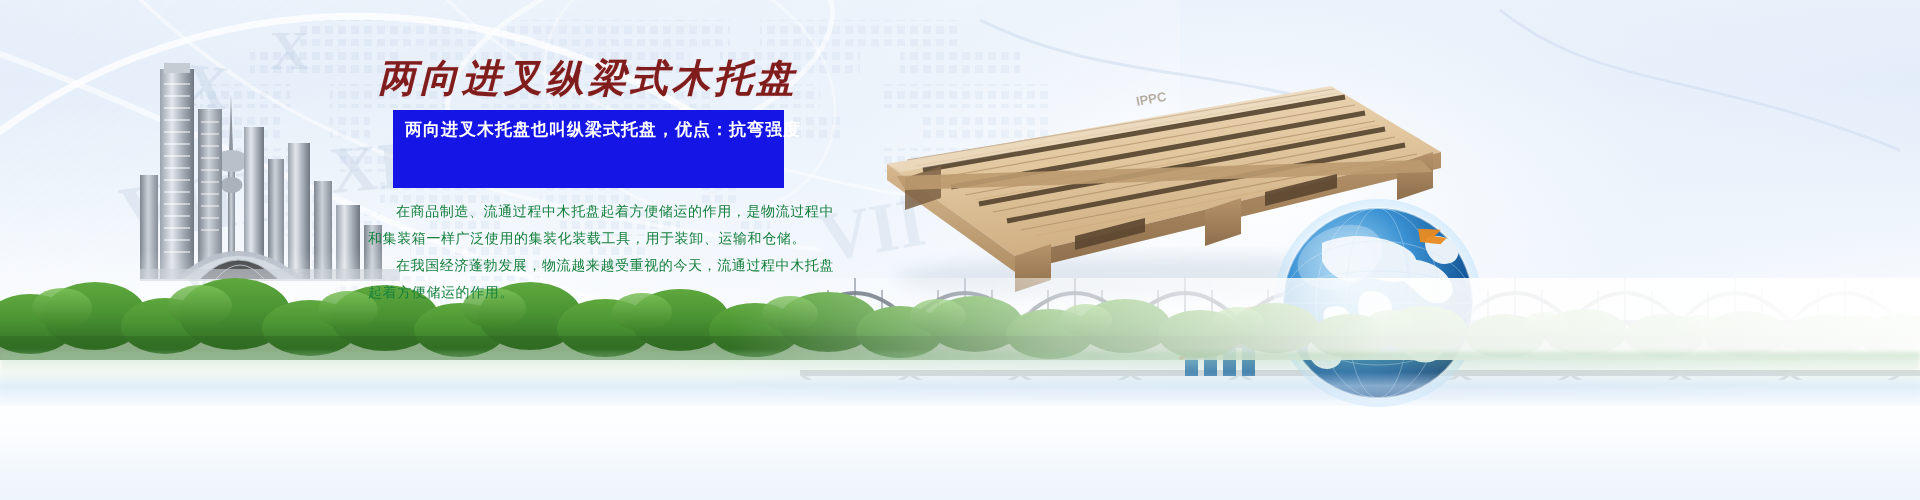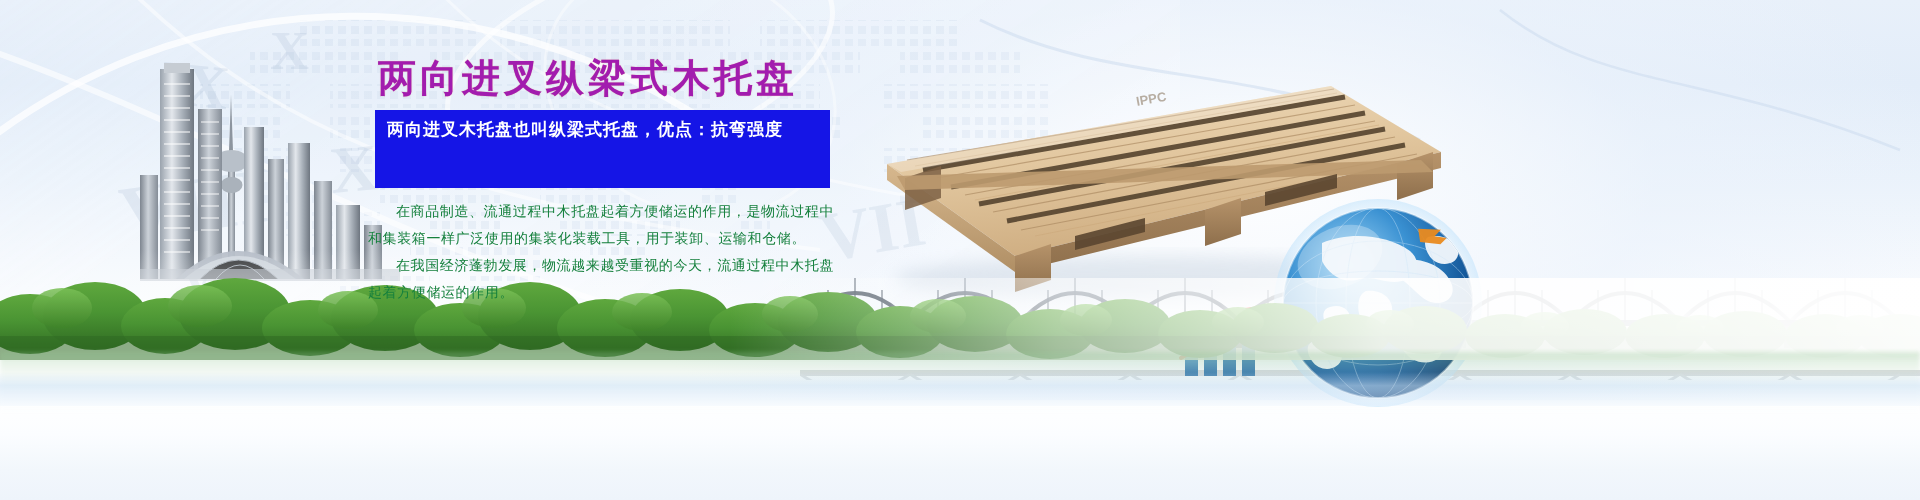--- a/index.html
+++ b/index.html
@@ -82,26 +82,27 @@
 
   
   .growth{position:absolute;left:1175px;top:300px;width:130px;height:80px;}
   .growth svg{display:block;}
 
   
   .headline{
     position:absolute;left:378px;top:56px;
     font-family:"DejaVu Sans","Liberation Sans",sans-serif;
     font-size:38px;line-height:44px;font-weight:700;
-    color:#a21caf;letter-spacing:4px;white-space:nowrap;
+    color:#7f1d1d;letter-spacing:4px;white-space:nowrap;
     text-shadow:0 0 1px rgba(200,0,0,.4);
+    font-style:italic;
   }
 
   .bluebox{
-    position:absolute;left:375px;top:110px;width:455px;height:78px;
+    position:absolute;left:393px;top:110px;width:391px;height:78px;
     background:#1515e6;
   }
   .bluebox .line{
     color:#ffffff;font-family:"DejaVu Sans","Liberation Sans",sans-serif;
     font-size:17px;line-height:39px;font-weight:700;letter-spacing:1px;
     padding-left:12px;white-space:nowrap;
   }
 
   .para{
     position:absolute;left:368px;top:198px;width:475px;

